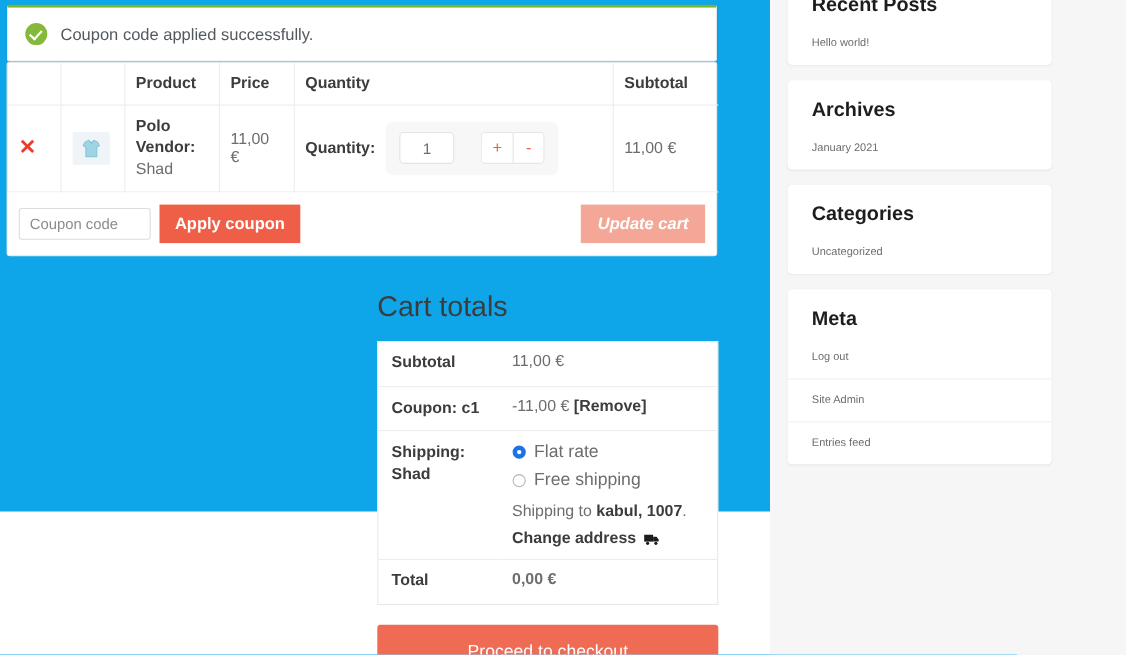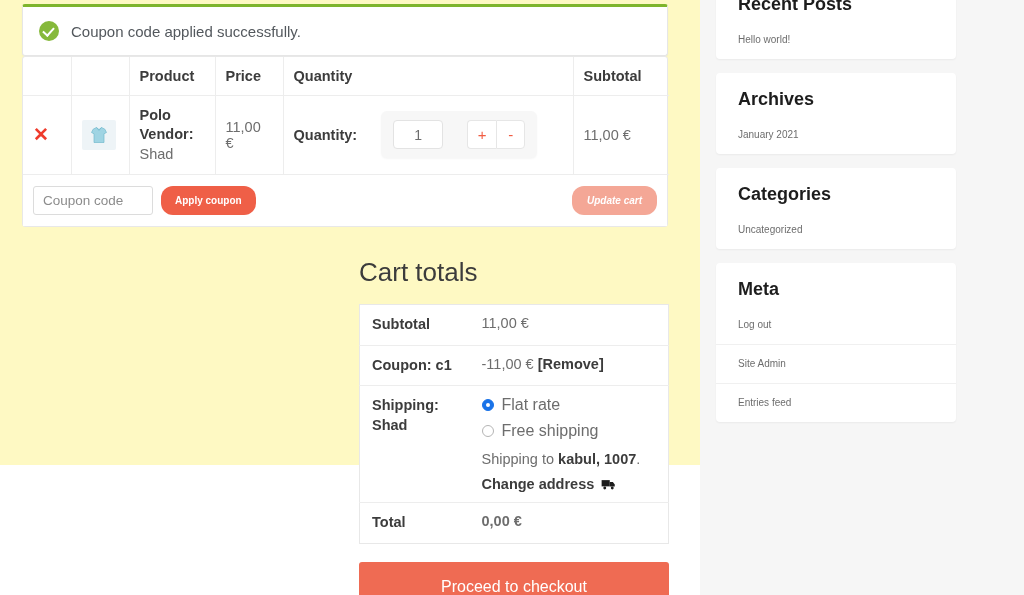--- a/index.html
+++ b/index.html
@@ -9,21 +9,21 @@
     font-family:"Liberation Sans", sans-serif;
     background:#ffffff;
     color:#43454b;
     font-size:15px;
     overflow:hidden;
     position:relative;
   }
 
   
   #page { display:flex; width:1024px; height:595px; align-items:flex-start; }
-  #main { width:700px; height:465px; background:#fef9c3; padding:0 0 0 22px; position:relative; }
+  #main { width:700px; height:465px; background:#0ea5e9; padding:0 0 0 6px; position:relative; }
   #sidebar-col { width:324px; height:595px; background:#f6f6f6; padding:0 0 0 16px; position:relative; }
 
   
   .notice {
     width:646px; margin-top:4px;
     border:1px solid #e6e6e6;
     border-top:3px solid #7eb52d;
     background:#fff;
     border-radius:3px;
     padding:14px 16px 14px 16px;
@@ -66,21 +66,21 @@
   }
   .thumb {
     width:34px; height:30px; background:#eef4f7; border-radius:2px;
     display:flex; align-items:center; justify-content:center;
   }
   .prod-name { font-size:14.5px; font-weight:bold; color:#3c3c3c; line-height:1.35; }
   .prod-vendor { font-size:14.5px; color:#6d6d6d; line-height:1.35; }
   .prod-vendor b { color:#3c3c3c; }
   .price-cell, .subtotal-cell { font-size:14.5px; color:#6d6d6d; }
 
-  .qty-row { display:flex; align-items:center; gap:24px; }
+  .qty-row { display:flex; align-items:center; gap:10px; }
   .qty-label { font-weight:bold; font-size:14.5px; color:#3c3c3c; }
   .qty-box {
     background:#f7f7f7; border-radius:6px; padding:9px 12px;
     display:flex; align-items:center; gap:24px;
     box-shadow:0 1px 2px rgba(0,0,0,.04);
   }
   .qty-input {
     width:50px; height:29px; border:1px solid #e3e3e3; border-radius:4px;
     background:#fff; text-align:center; font-size:14px; color:#6d6d6d;
     font-family:"Liberation Sans", sans-serif; outline:none;
@@ -99,22 +99,22 @@
   .coupon-row {
     display:flex; align-items:center; padding:11px 10px; background:#fff;
   }
   .coupon-input {
     width:120px; height:29px; border:1px solid #dcdcdc; border-radius:3px;
     padding:0 9px; font-size:13.5px; color:#7a7a7a; background:#fff;
     font-family:"Liberation Sans", sans-serif; outline:none;
   }
   .coupon-input::placeholder { color:#8c8c8c; }
   .btn {
-    border:none; border-radius:12px; color:#fff; cursor:pointer;
-    font-family:"Liberation Sans", sans-serif; font-size:10px; font-weight:bold;
+    border:none; border-radius:0; color:#fff; cursor:pointer;
+    font-family:"Liberation Sans", sans-serif; font-size:15px; font-weight:bold;
   }
   .btn-apply { background:#ef5f47; padding:9px 14px; margin-left:8px; }
   .btn-update { background:#f4a796; padding:9px 15px; margin-left:auto; cursor:default;font-style:italic; }
 
   
   .totals-section { width:310px; margin:30px 0 0 337px; }
   .totals-title { font-size:26px; font-weight:normal; color:#3c3c3c; margin:0 0 16px 0; }
   table.totals {
     width:100%; border-collapse:collapse; border:1px solid #e8e8e8;
     background:#fff; border-radius:3px; table-layout:fixed;

